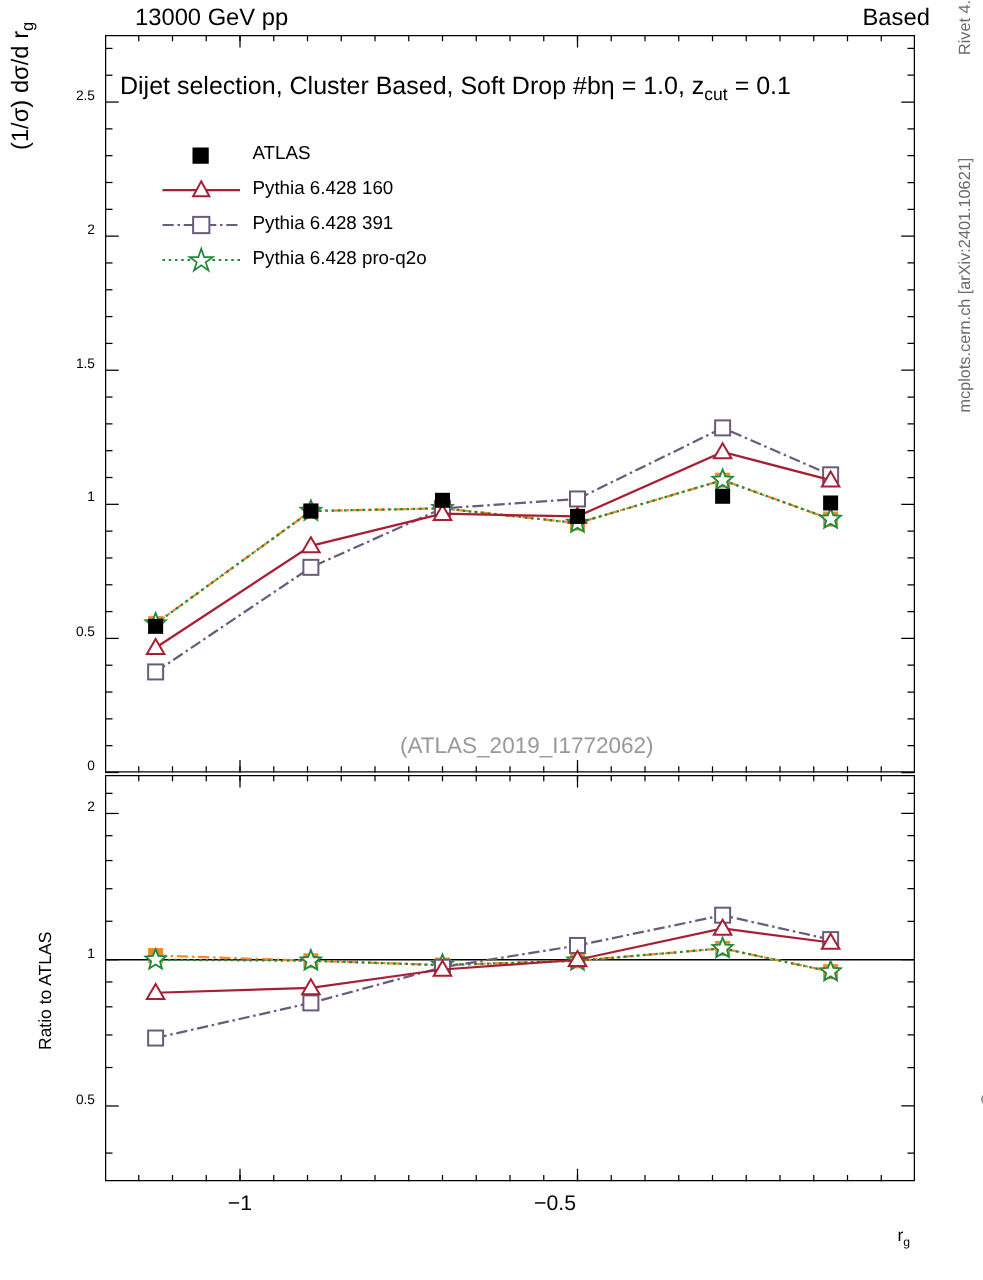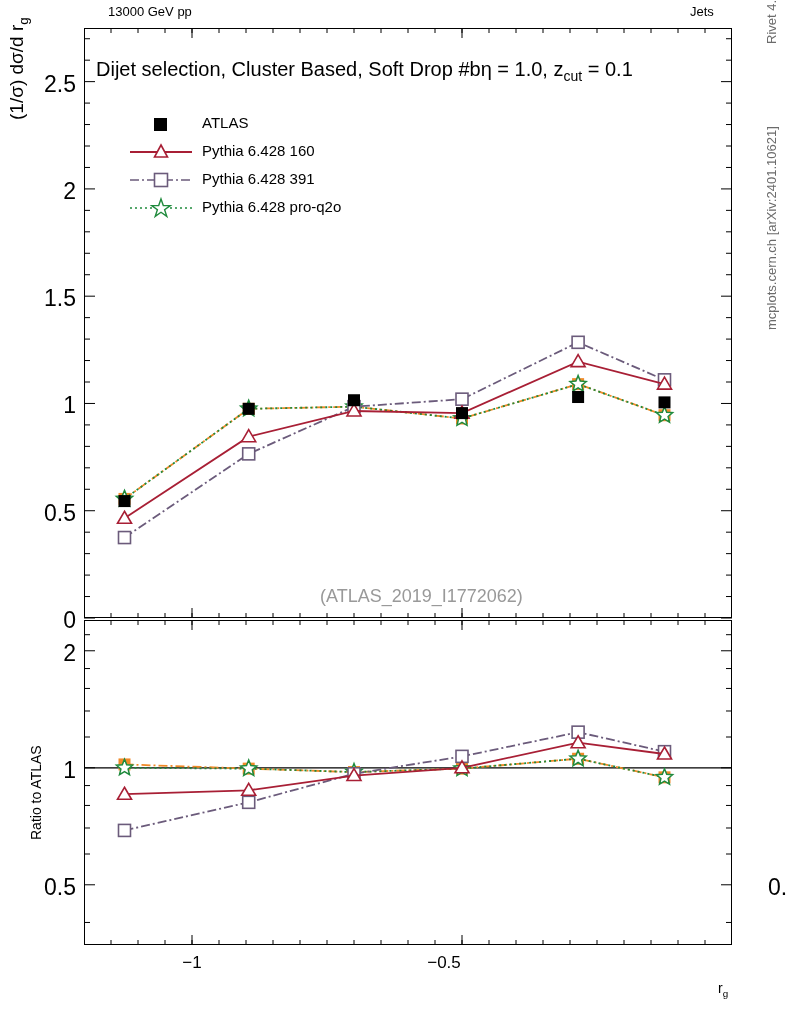--- a/index.html
+++ b/index.html
@@ -2,32 +2,32 @@
 <html><head>
 <meta charset="utf-8">
 <style>
   html,body{margin:0;padding:0;background:#ffffff;}
   body{width:786px;height:1024px;font-family:"Liberation Sans",sans-serif;color:#000;}
   #root{position:relative;width:786px;height:1024px;overflow:hidden;}
 
   .txt{position:absolute;white-space:nowrap;}
 
   
-  .hdr{font-size:13px;}
+  .hdr{font-size:19px;}
   #hdr-left{left:108px;top:4px;}
   #hdr-right{left:690px;top:4px;}
 
   
   .rot{position:absolute;transform-origin:0 0;transform:rotate(-90deg);font-size:13px;color:#6b6b6b;white-space:nowrap;}
 
   
   #panel-main{position:absolute;left:84px;top:28px;width:648px;height:590px;border:1px solid #000;box-sizing:border-box;}
   #panel-ratio{position:absolute;left:84px;top:620px;width:648px;height:325px;border:1px solid #000;box-sizing:border-box;}
 
-  .ylab{position:absolute;font-size:23px;text-align:right;white-space:nowrap;}
+  .ylab{position:absolute;font-size:11px;text-align:right;white-space:nowrap;}
   .xlab{position:absolute;font-size:17px;text-align:center;white-space:nowrap;}
 
   #ytitle{position:absolute;left:6px;top:120px;transform-origin:0 0;transform:rotate(-90deg);font-size:19px;white-space:nowrap;}
   #ytitle-ratio{position:absolute;left:28px;top:840px;transform-origin:0 0;transform:rotate(-90deg);font-size:14px;white-space:nowrap;}
   #xtitle{position:absolute;left:718px;top:980px;font-size:14px;}
 
   #plot-title{position:absolute;left:96px;top:58px;font-size:20px;white-space:nowrap;}
 
   
   #legend{position:absolute;left:130px;top:110px;width:300px;font-size:15px;}
@@ -39,21 +39,21 @@
 
   svg{position:absolute;left:0;top:0;overflow:visible;}
   sub{font-size:70%;}
 </style>
 </head>
 <body>
 
 <div id="root">
 
   <div class="txt hdr" id="hdr-left">13000 GeV pp</div>
-  <div class="txt hdr" id="hdr-right">Jets</div>
+  <div class="txt hdr" id="hdr-right">Based</div>
 
   <div class="rot" style="left:764px;top:44px;">Rivet 4.1.0, ≥ 3.5M events</div>
   <div class="rot" style="left:764px;top:330px;">mcplots.cern.ch [arXiv:2401.10621]</div>
 
   <div id="ytitle">
     <span>(1/σ) dσ/d r</span><sub>g</sub>
   </div>
   <div id="ytitle-ratio">Ratio to ATLAS</div>
   <div id="xtitle">
     <span>r</span><sub>g</sub>

